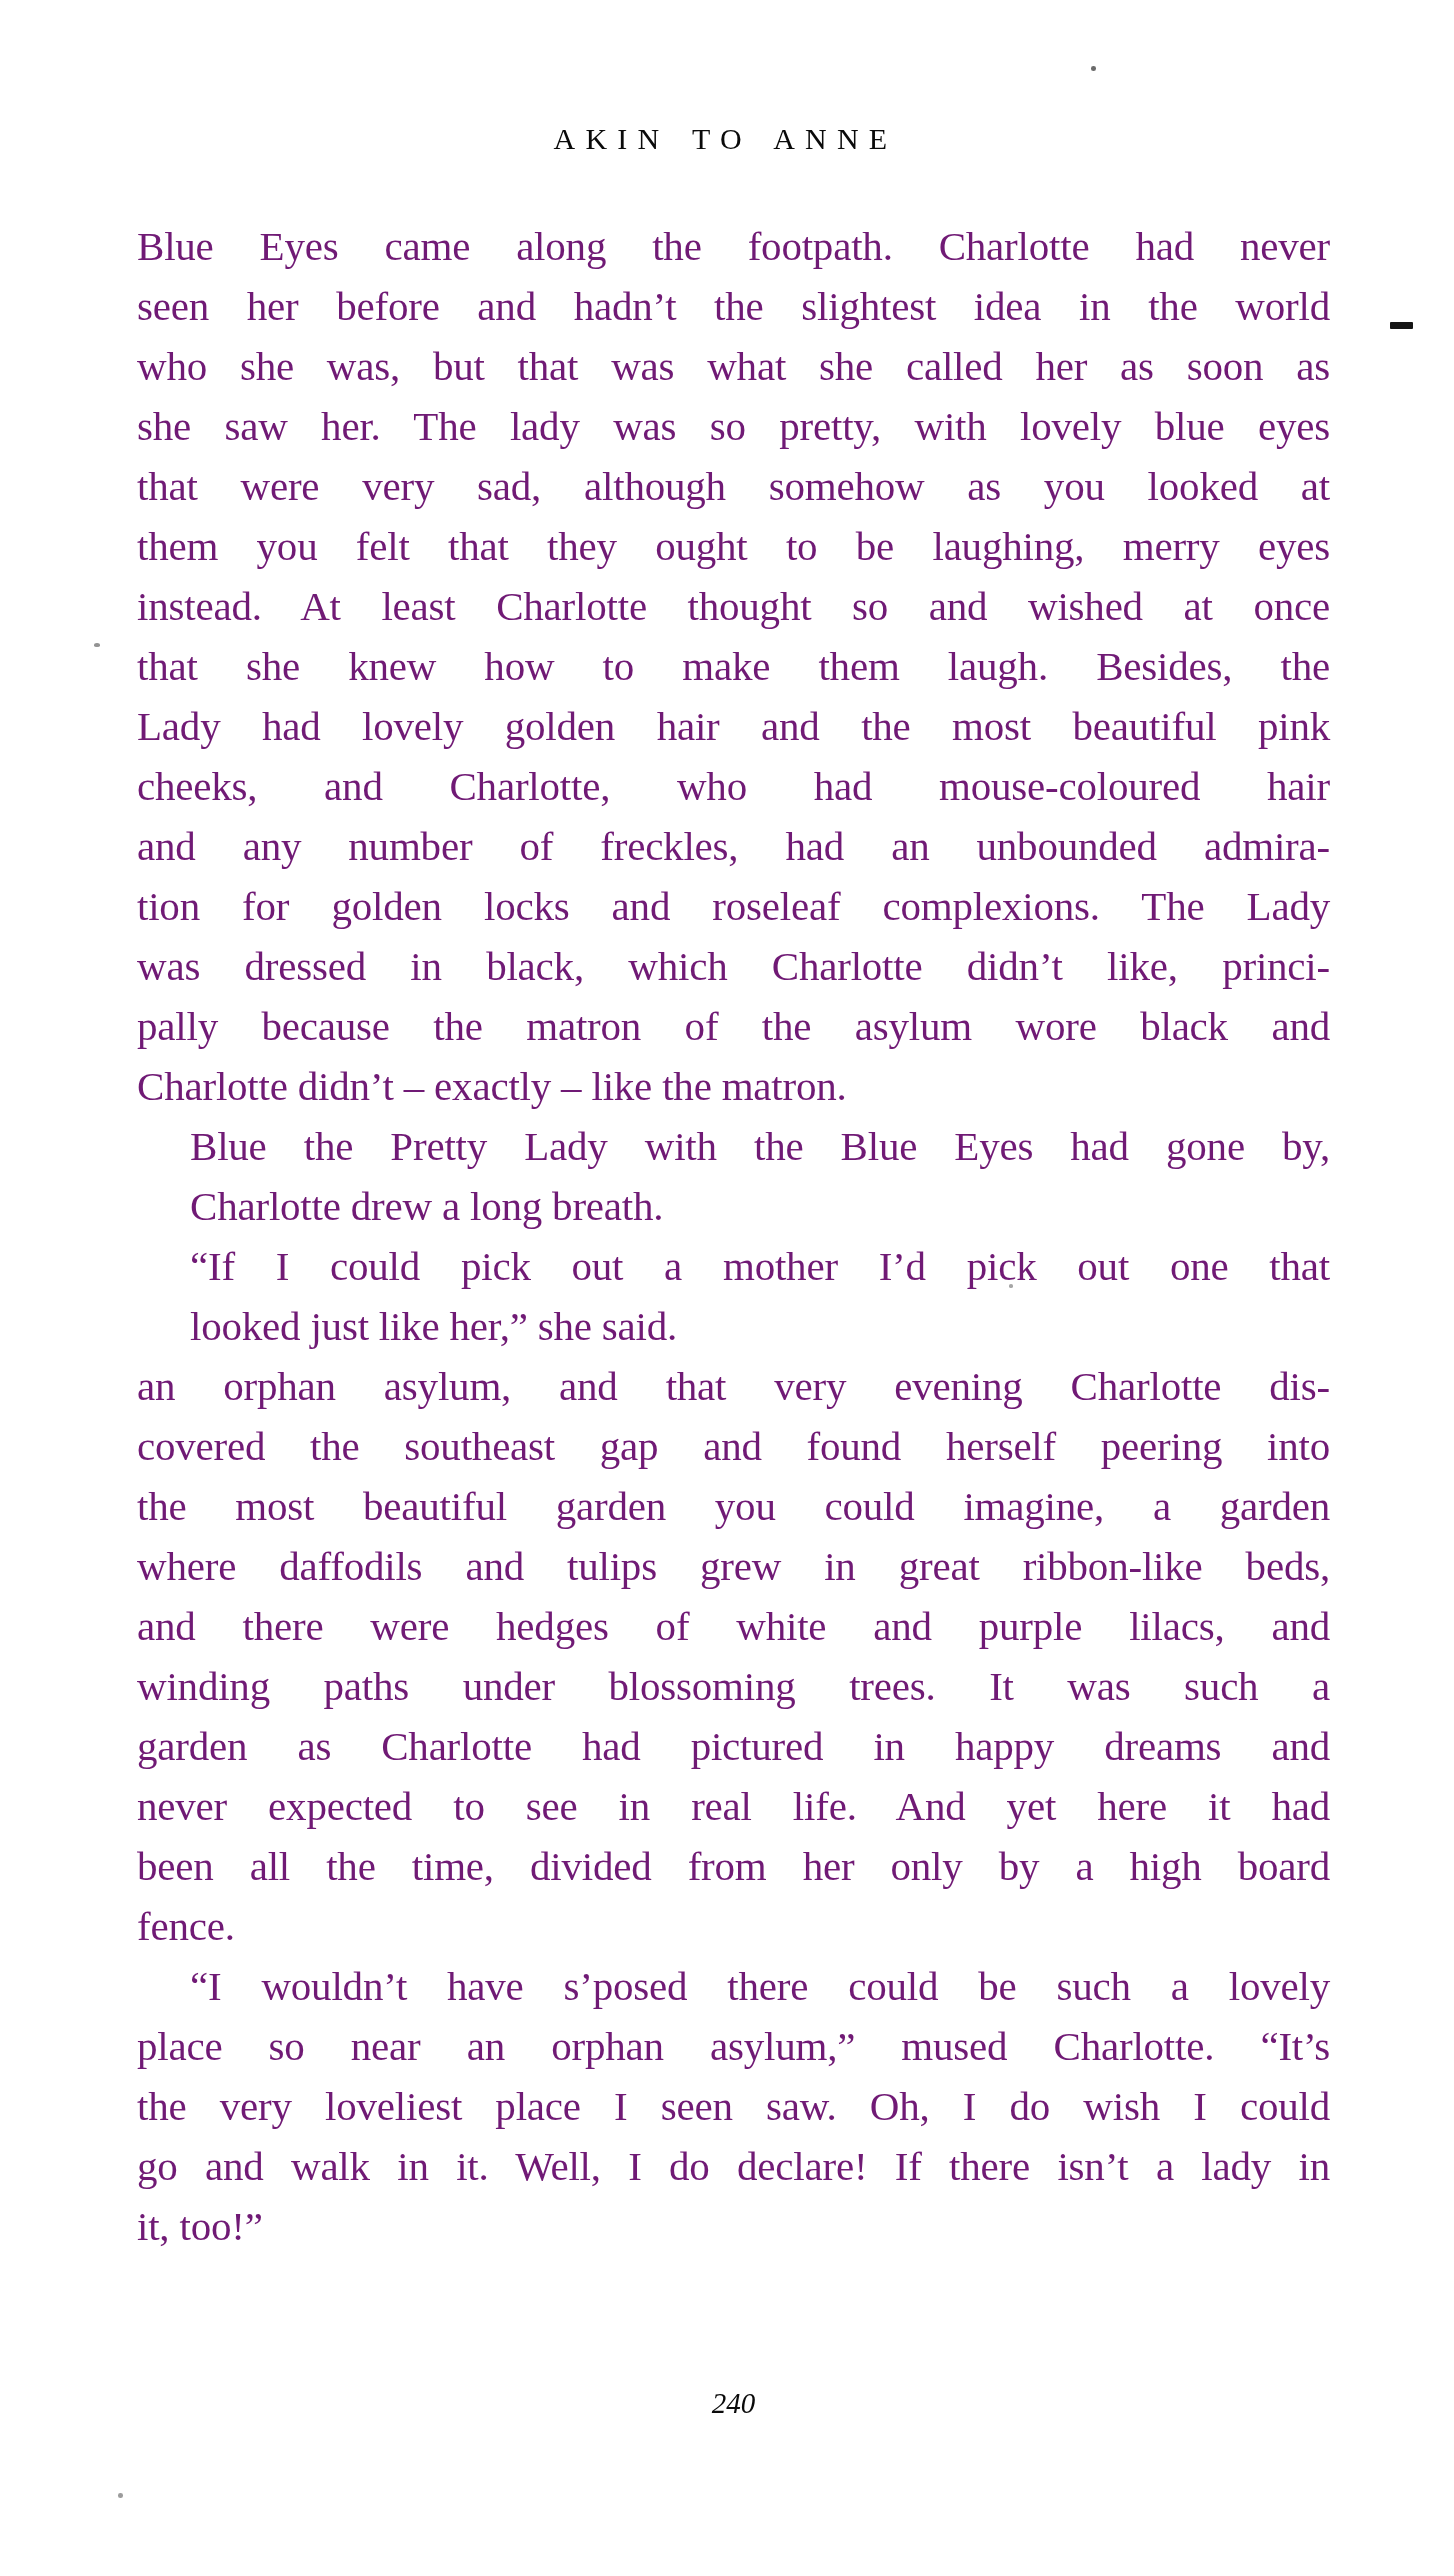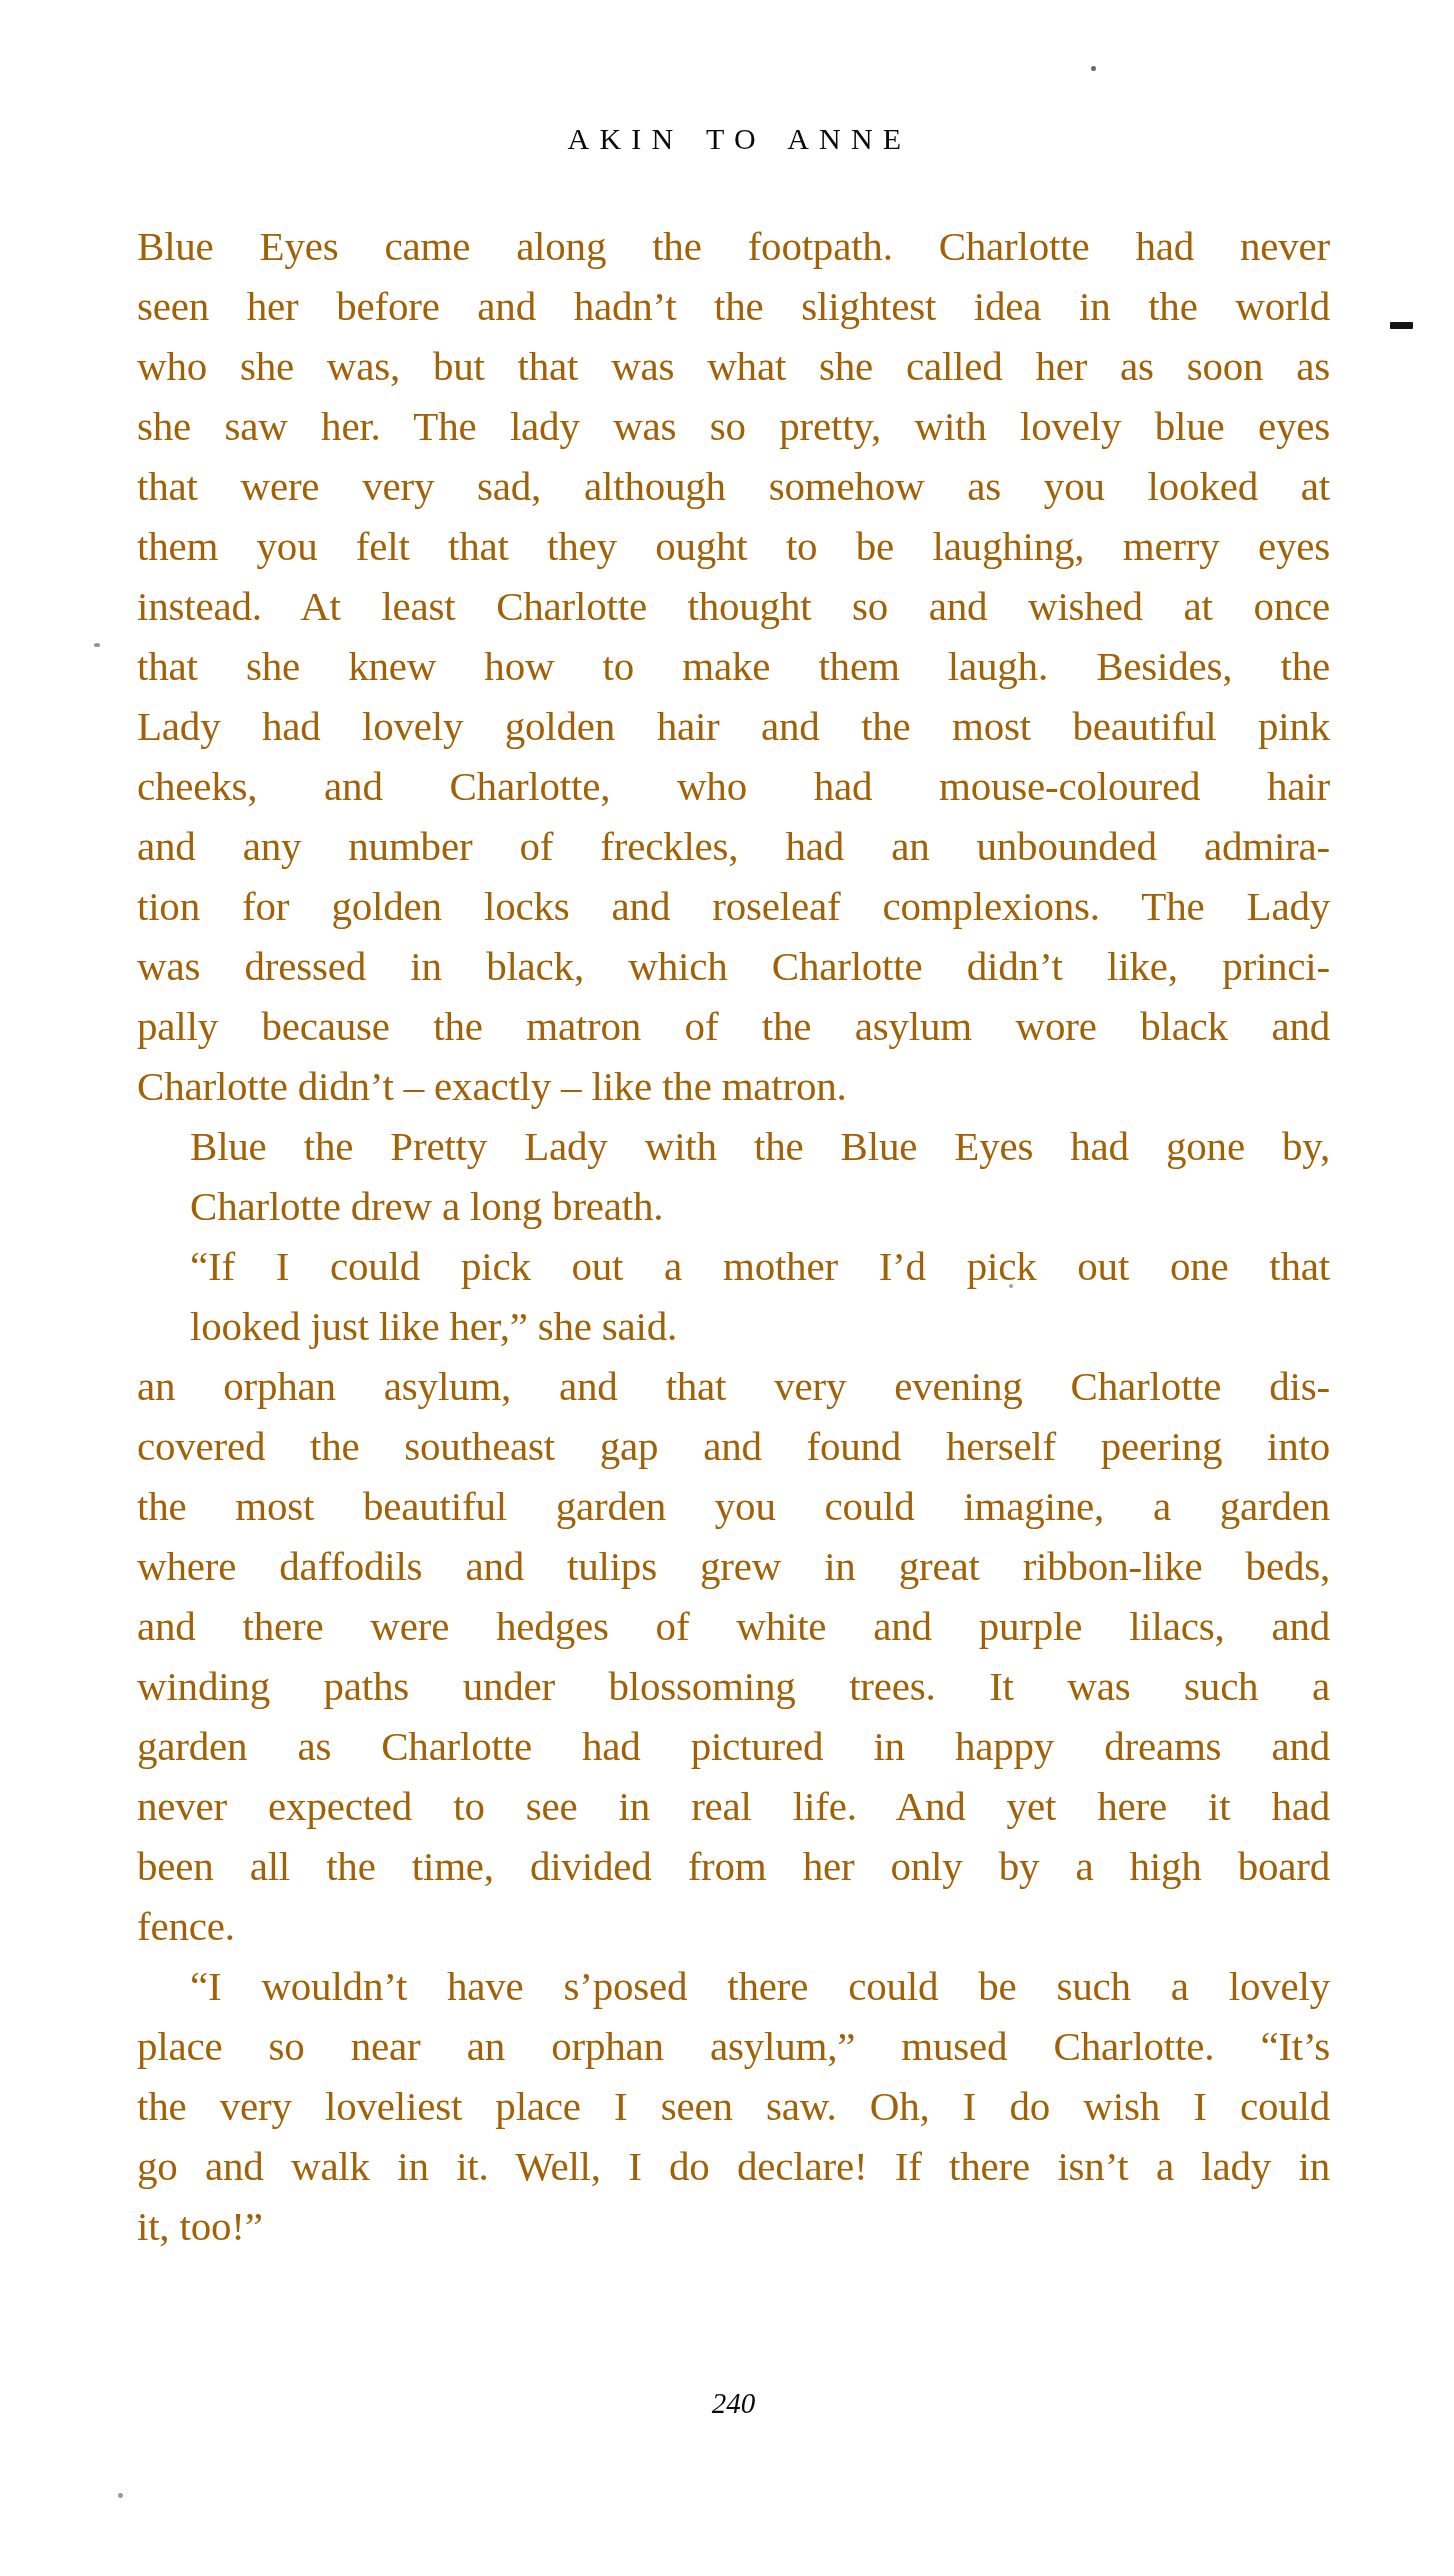--- a/index.html
+++ b/index.html
@@ -8,38 +8,38 @@
     height: 2576px;
     position: relative;
     background: #ffffff;
     font-family: "Liberation Serif", "DejaVu Serif", serif;
     color: #0b0b0b;
     overflow: hidden;
   }
   .running-header {
     position: absolute;
     top: 122px;
-    left: 143px;
+    left: 129px;
     width: 1193px;
     text-align: center;
     font-size: 30px;
     font-weight: 500;
     letter-spacing: 0.34em;
     word-spacing: 0.18em;
     color: #0a0a0a;
   }
   .text-block {
     position: absolute;
     top: 216px;
     left: 137px;
     width: 1193px;
     font-size: 41px;
     line-height: 60px;
     letter-spacing: -0.005em;
-    color: #a16207;
+    color: #701a75;
   }
   .line {
     text-align: justify;
     text-align-last: justify;
     white-space: normal;
     height: 60px;
     overflow: visible;
   }
   .line.end { text-align-last: left; }
   .line.ind { text-indent: 53px; }

